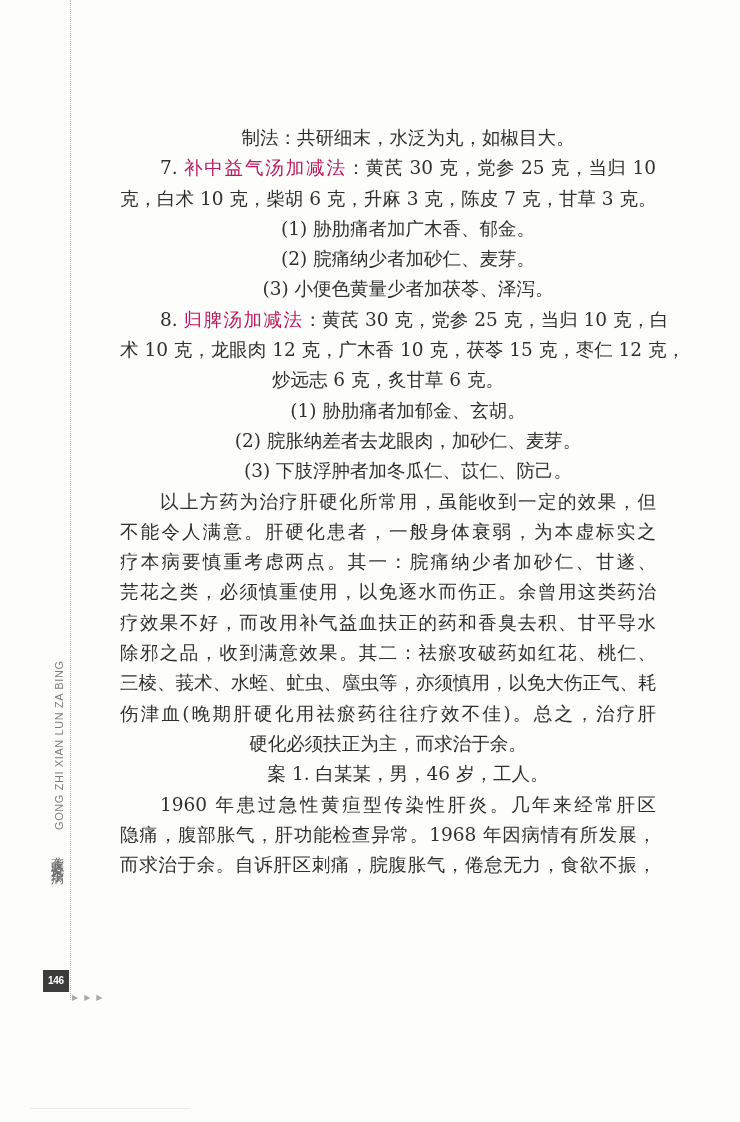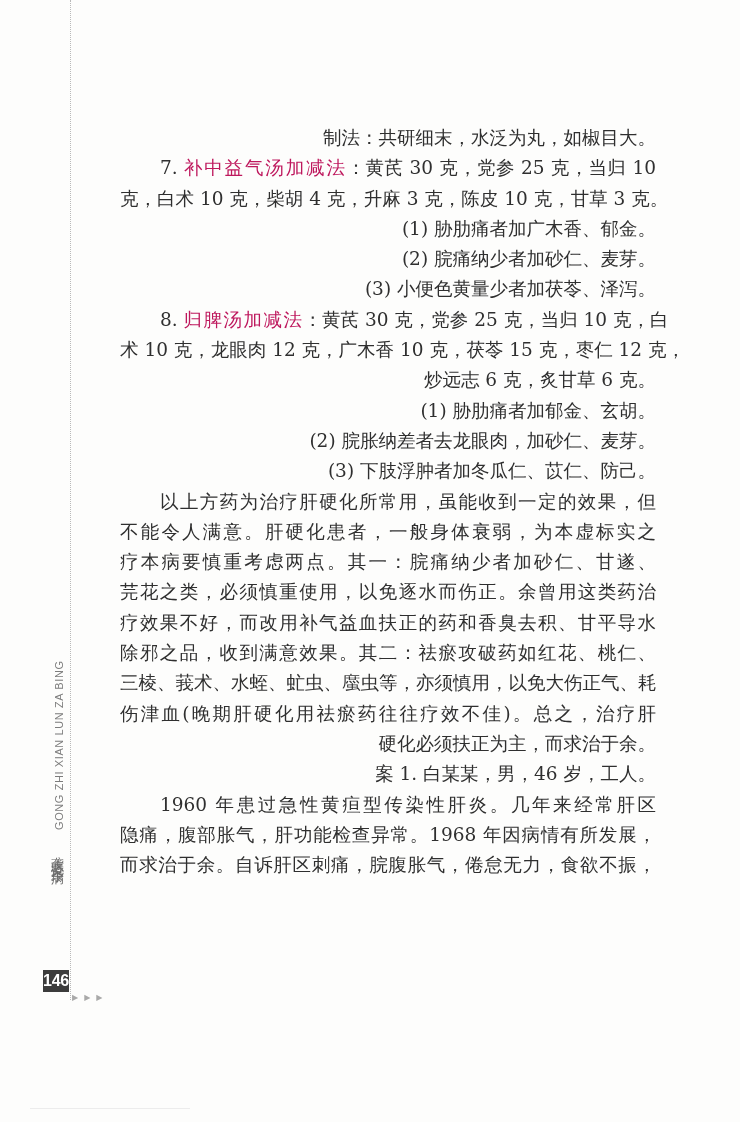--- a/index.html
+++ b/index.html
@@ -46,21 +46,21 @@
     .page-number {
       position: absolute;
       left: 43px;
       top: 970px;
       width: 26px;
       height: 22px;
       background: #3c3c3c;
       color: #ffffff;
       font-family: "Liberation Sans", "DejaVu Sans", sans-serif;
       font-weight: bold;
-      font-size: 16px;
+      font-size: 10px;
       line-height: 22px;
       text-align: center;
       letter-spacing: -0.3px;
     }
     .page-arrows {
       position: absolute;
       left: 72px;
       top: 993px;
       font-family: "DejaVu Sans", sans-serif;
       font-size: 8px;
@@ -79,21 +79,21 @@
       position: absolute;
       left: 120px;
       top: 123px;
       width: 536px;
     }
     .line {
       height: 30.3px;
       line-height: 30.3px;
       font-size: 18.5px;
       white-space: nowrap;
-      text-align: right;
+      text-align: center;
     }
     .line.j {
       text-align: justify;
       text-align-last: justify;
       text-justify: inter-character;
     }
     .line.ind { padding-left: 40px; }
     .formula-name {
       font-family: "DejaVu Sans", "Liberation Sans", sans-serif;
       letter-spacing: 1.5px;
@@ -115,21 +115,21 @@
 
   <div class="text-block">
 
     <div class="para">
       <div class="line ind">制法：共研细末，水泛为丸，如椒目大。</div>
     </div>
 
 
     <div class="para">
       <div class="line ind j"><span>7. </span><span class="formula-name">补中益气汤加减法</span><span>：黄芪 30 克，党参 25 克，当归 10</span></div>
-      <div class="line">克，白术 10 克，柴胡 4 克，升麻 3 克，陈皮 10 克，甘草 3 克。</div>
+      <div class="line">克，白术 10 克，柴胡 6 克，升麻 3 克，陈皮 7 克，甘草 3 克。</div>
     </div>
 
     <div class="para">
       <div class="line ind">(1) 胁肋痛者加广木香、郁金。</div>
     </div>
     <div class="para">
       <div class="line ind">(2) 脘痛纳少者加砂仁、麦芽。</div>
     </div>
     <div class="para">
       <div class="line ind">(3) 小便色黄量少者加茯苓、泽泻。</div>

